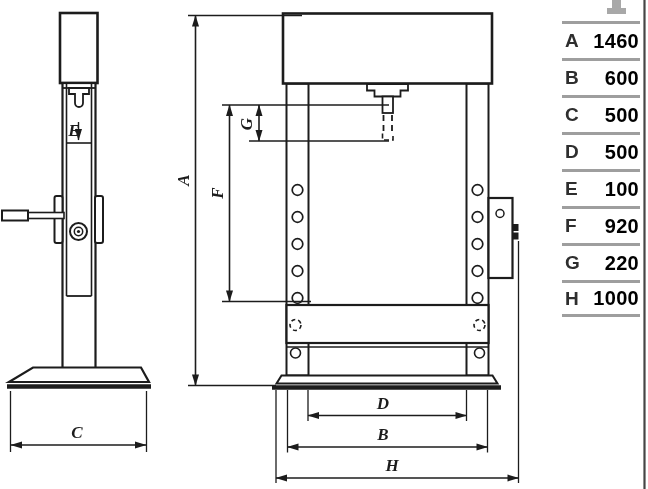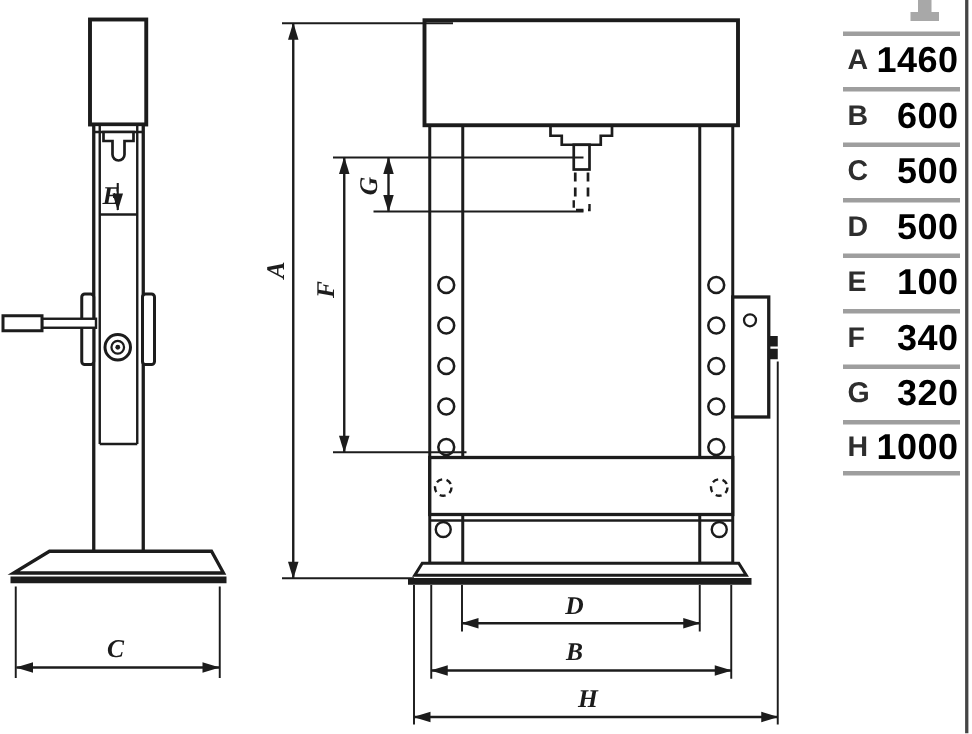--- a/index.html
+++ b/index.html
@@ -8,21 +8,21 @@
   svg { position:absolute; left:0; top:0; }
   svg text { font-family:"Liberation Serif", serif; font-style:italic;
              font-weight:bold; font-size:17px; fill:#1c1c1c; }
   .spec-table { position:absolute; left:562px; top:21px; width:78px; }
   .spec-row { height:37px; box-sizing:border-box;
               border-top:3px solid #9e9e9e;
               display:flex; justify-content:space-between; align-items:center;
               padding:0 1px 0 3px; }
   .spec-row:last-child { border-bottom:3px solid #9e9e9e; }
   .spec-label { font-weight:bold; font-size:19px; color:#2e2e2e; }
-  .spec-value { font-weight:bold; font-size:24px; color:#000000; letter-spacing:.3px;text-align:center; }
+  .spec-value { font-weight:bold; font-size:20px; color:#000000; letter-spacing:.3px;text-align:center; }
 </style>
 </head>
 <body>
 
 <svg width="648" height="489" viewBox="0 0 648 489">
   <defs>
     <marker id="arw" markerWidth="13" markerHeight="9" refX="11.5" refY="4" orient="auto-start-reverse" markerUnits="userSpaceOnUse">
       <path d="M0.5,0.5 L12,4 L0.5,7.5 Z" fill="#1c1c1c"></path>
     </marker>
   </defs>
@@ -149,23 +149,23 @@
   <div class="spec-row">
     <span class="spec-label">D</span>
     <span class="spec-value">500</span>
   </div>
   <div class="spec-row">
     <span class="spec-label">E</span>
     <span class="spec-value">100</span>
   </div>
   <div class="spec-row">
     <span class="spec-label">F</span>
-    <span class="spec-value">340</span>
+    <span class="spec-value">920</span>
   </div>
   <div class="spec-row">
     <span class="spec-label">G</span>
-    <span class="spec-value">320</span>
+    <span class="spec-value">220</span>
   </div>
   <div class="spec-row">
     <span class="spec-label">H</span>
     <span class="spec-value">1000</span>
   </div>
 </div>
 
 </body></html>

